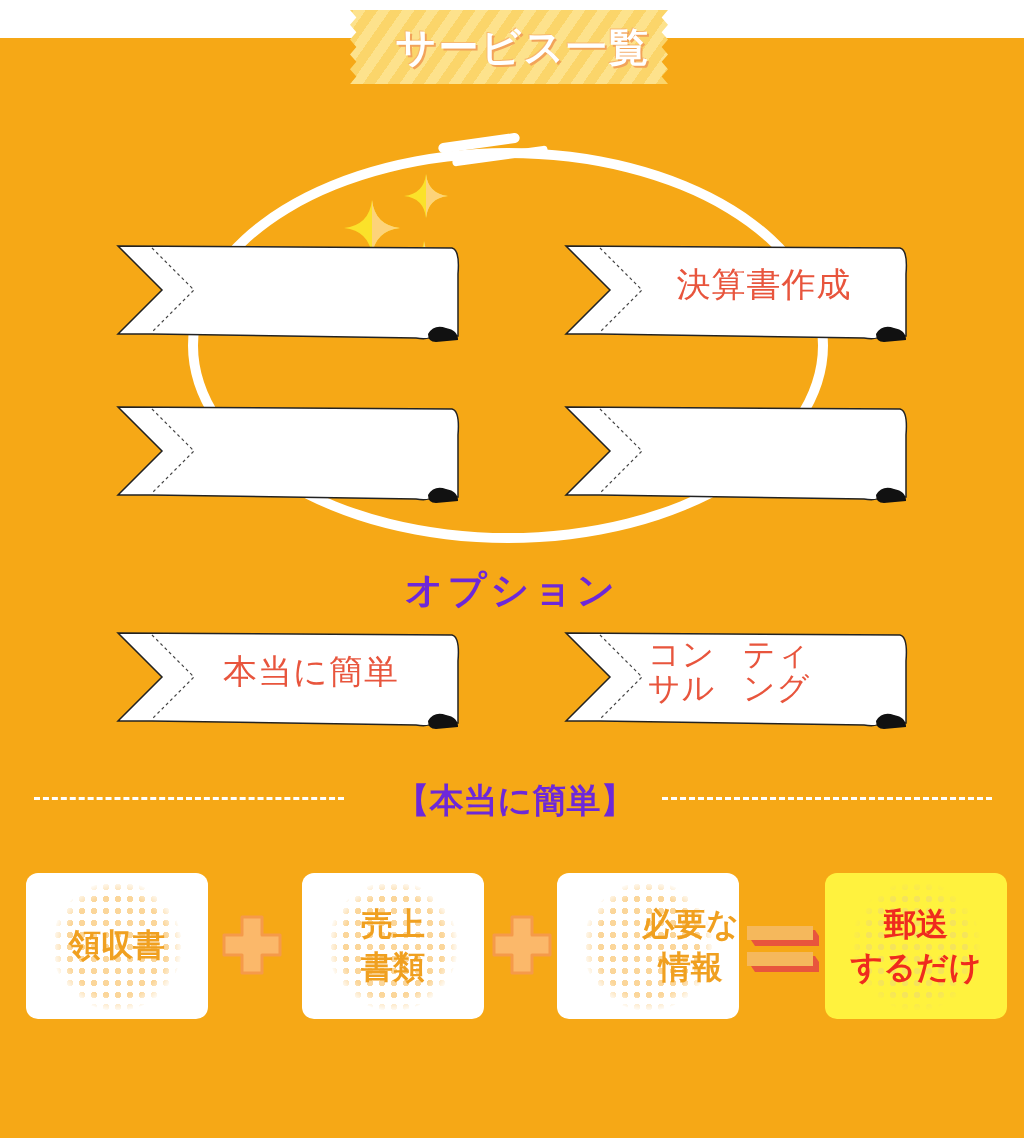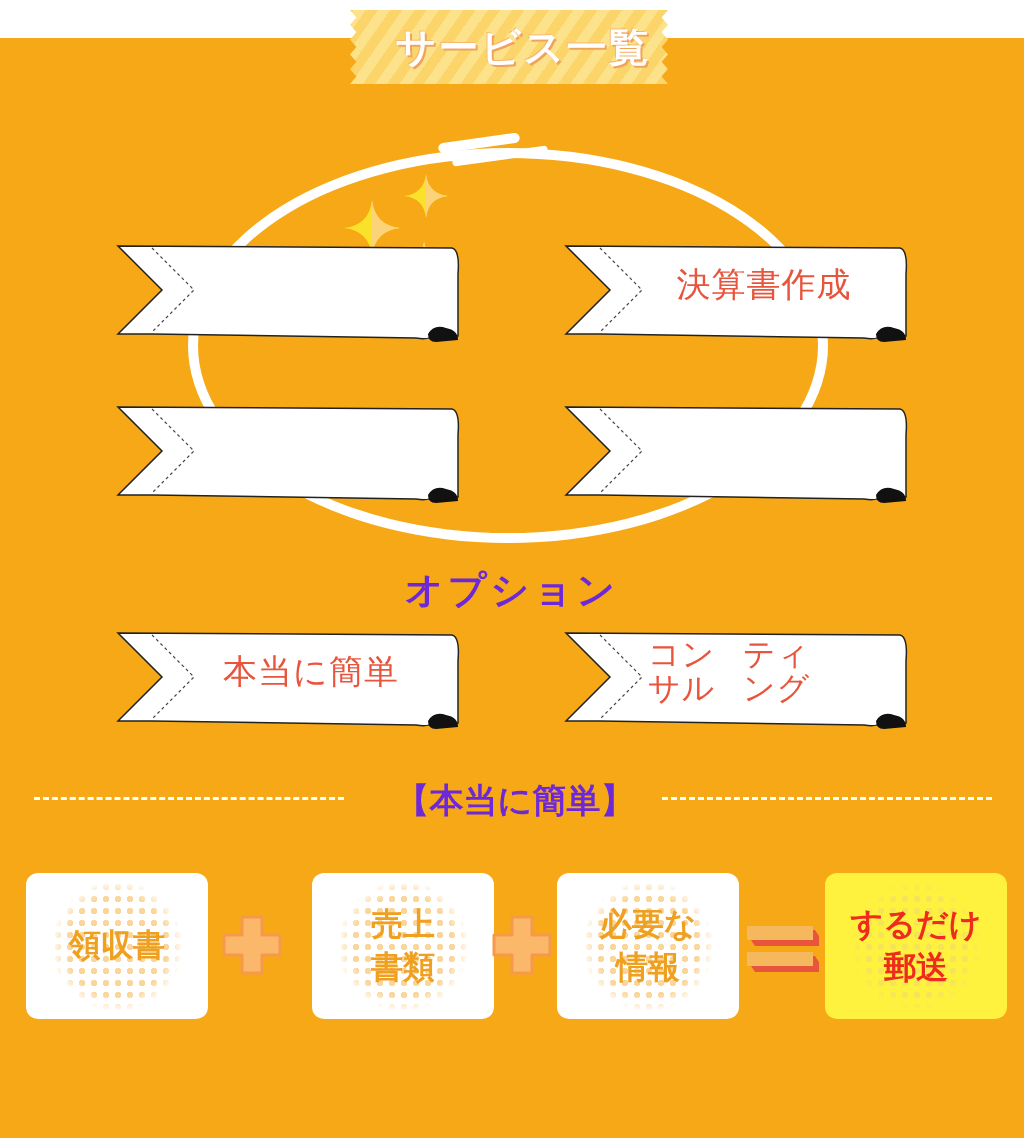--- a/index.html
+++ b/index.html
@@ -174,46 +174,46 @@
   <div class="dots"></div>
   <div class="step-text">
     <div>領収書</div>
   </div>
 </div>
 
 <svg class="plus-icon" style="left:220px;" viewBox="0 0 64 64">
   <path d="M22 4 H42 V22 H60 V42 H42 V60 H22 V42 H4 V22 H22 Z" fill="#fbb86a" stroke="#f59a4a" stroke-width="3" stroke-linejoin="round"></path>
 </svg>
 
-<div class="step-box" style="left:312px;">
+<div class="step-box" style="left:302px;">
   <div class="dots"></div>
   <div class="step-text">
     <div>売上</div>
     <div>書類</div>
   </div>
 </div>
 
 <svg class="plus-icon" style="left:490px;" viewBox="0 0 64 64">
   <path d="M22 4 H42 V22 H60 V42 H42 V60 H22 V42 H4 V22 H22 Z" fill="#fbb86a" stroke="#f59a4a" stroke-width="3" stroke-linejoin="round"></path>
 </svg>
 
-<div class="step-box" style="left:557px;">
+<div class="step-box" style="left:557px;justify-content:flex-end;">
   <div class="dots"></div>
   <div class="step-text">
     <div>必要な</div>
     <div>情報</div>
   </div>
 </div>
 
 <svg class="equals-icon" viewBox="0 0 74 50">
   <path d="M4 6 H68 L72 12 V22 L8 22 L4 16 Z" fill="#e8553d"></path>
   <rect x="0" y="2" width="66" height="14" fill="#f5b85c"></rect>
   <path d="M4 32 H68 L72 38 V48 L8 48 L4 42 Z" fill="#e8553d"></path>
   <rect x="0" y="28" width="66" height="14" fill="#f5b85c"></rect>
 </svg>
 
 <div class="step-box result" style="left:825px;">
   <div class="dots"></div>
   <div class="step-text">
+    <div>郵送</div>
     <div>するだけ</div>
-    <div>郵送</div>
   </div>
 </div>
 
 </body></html>

